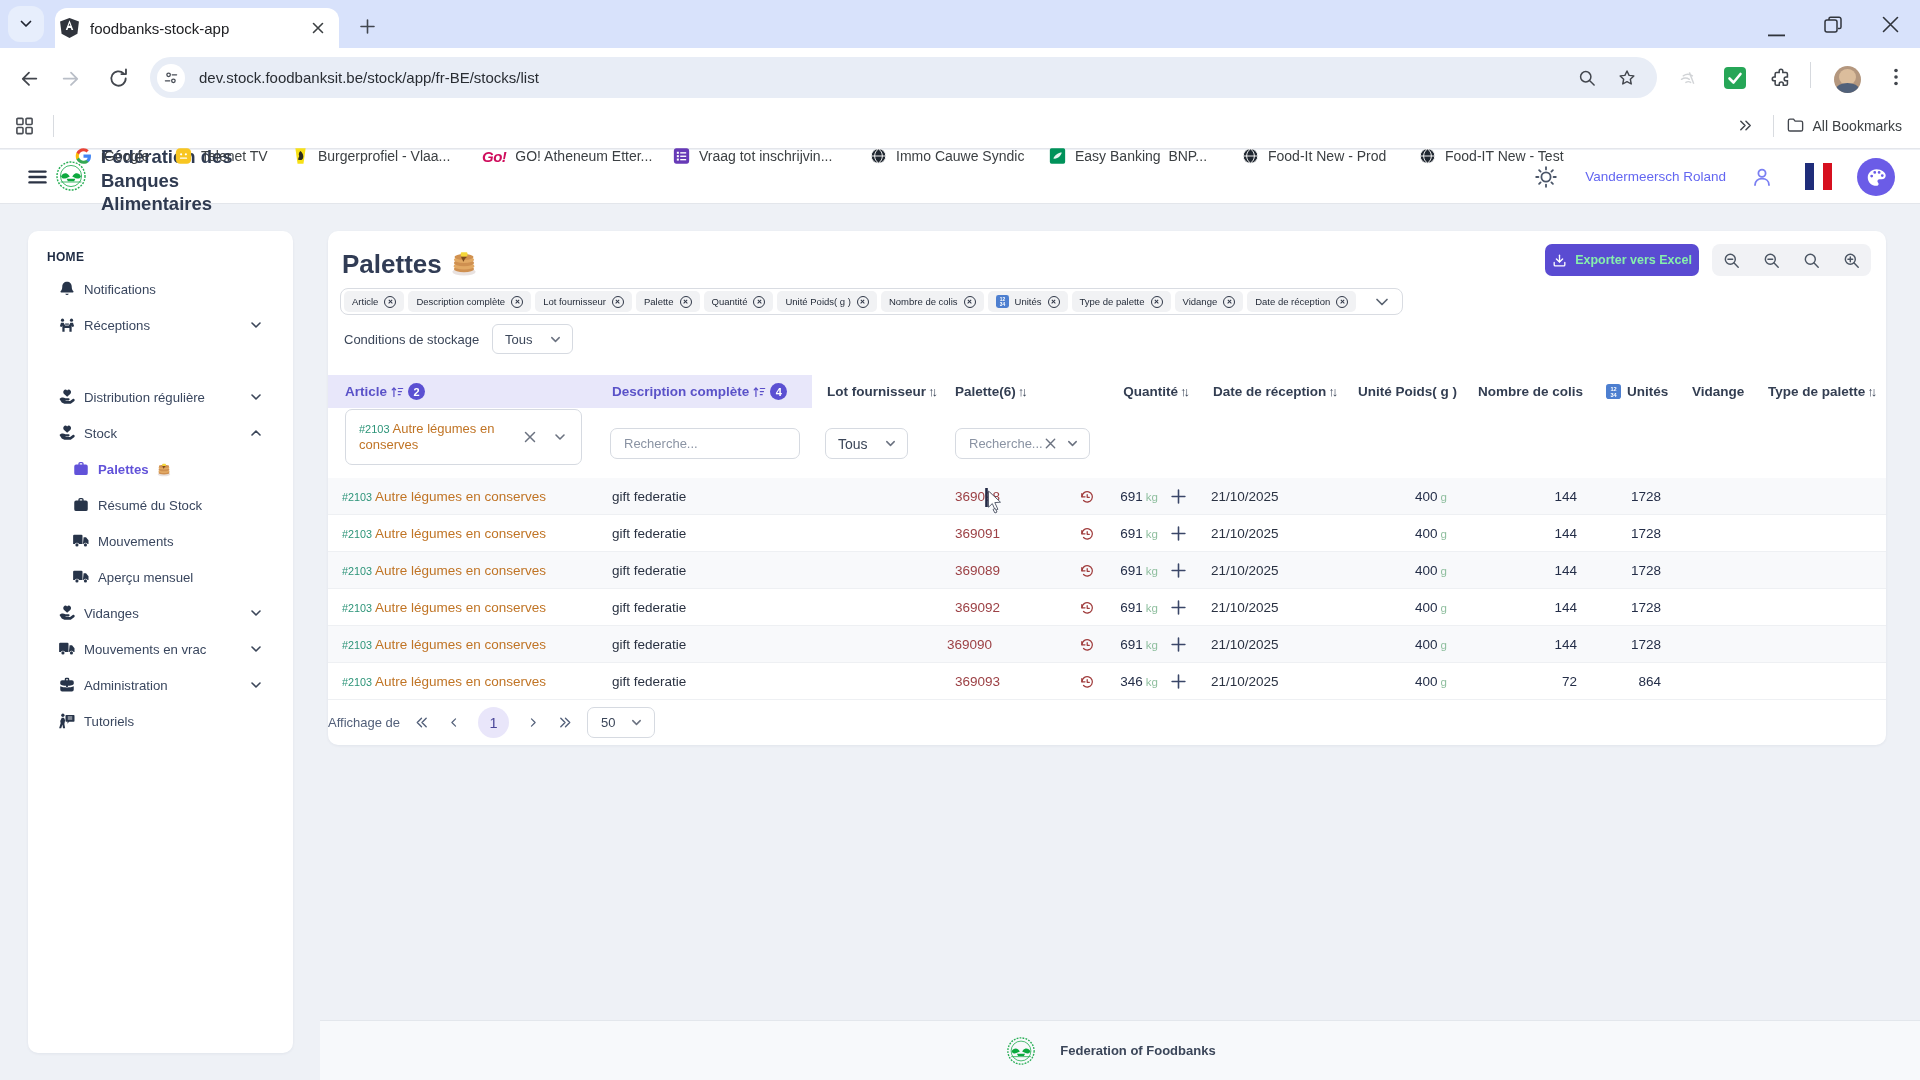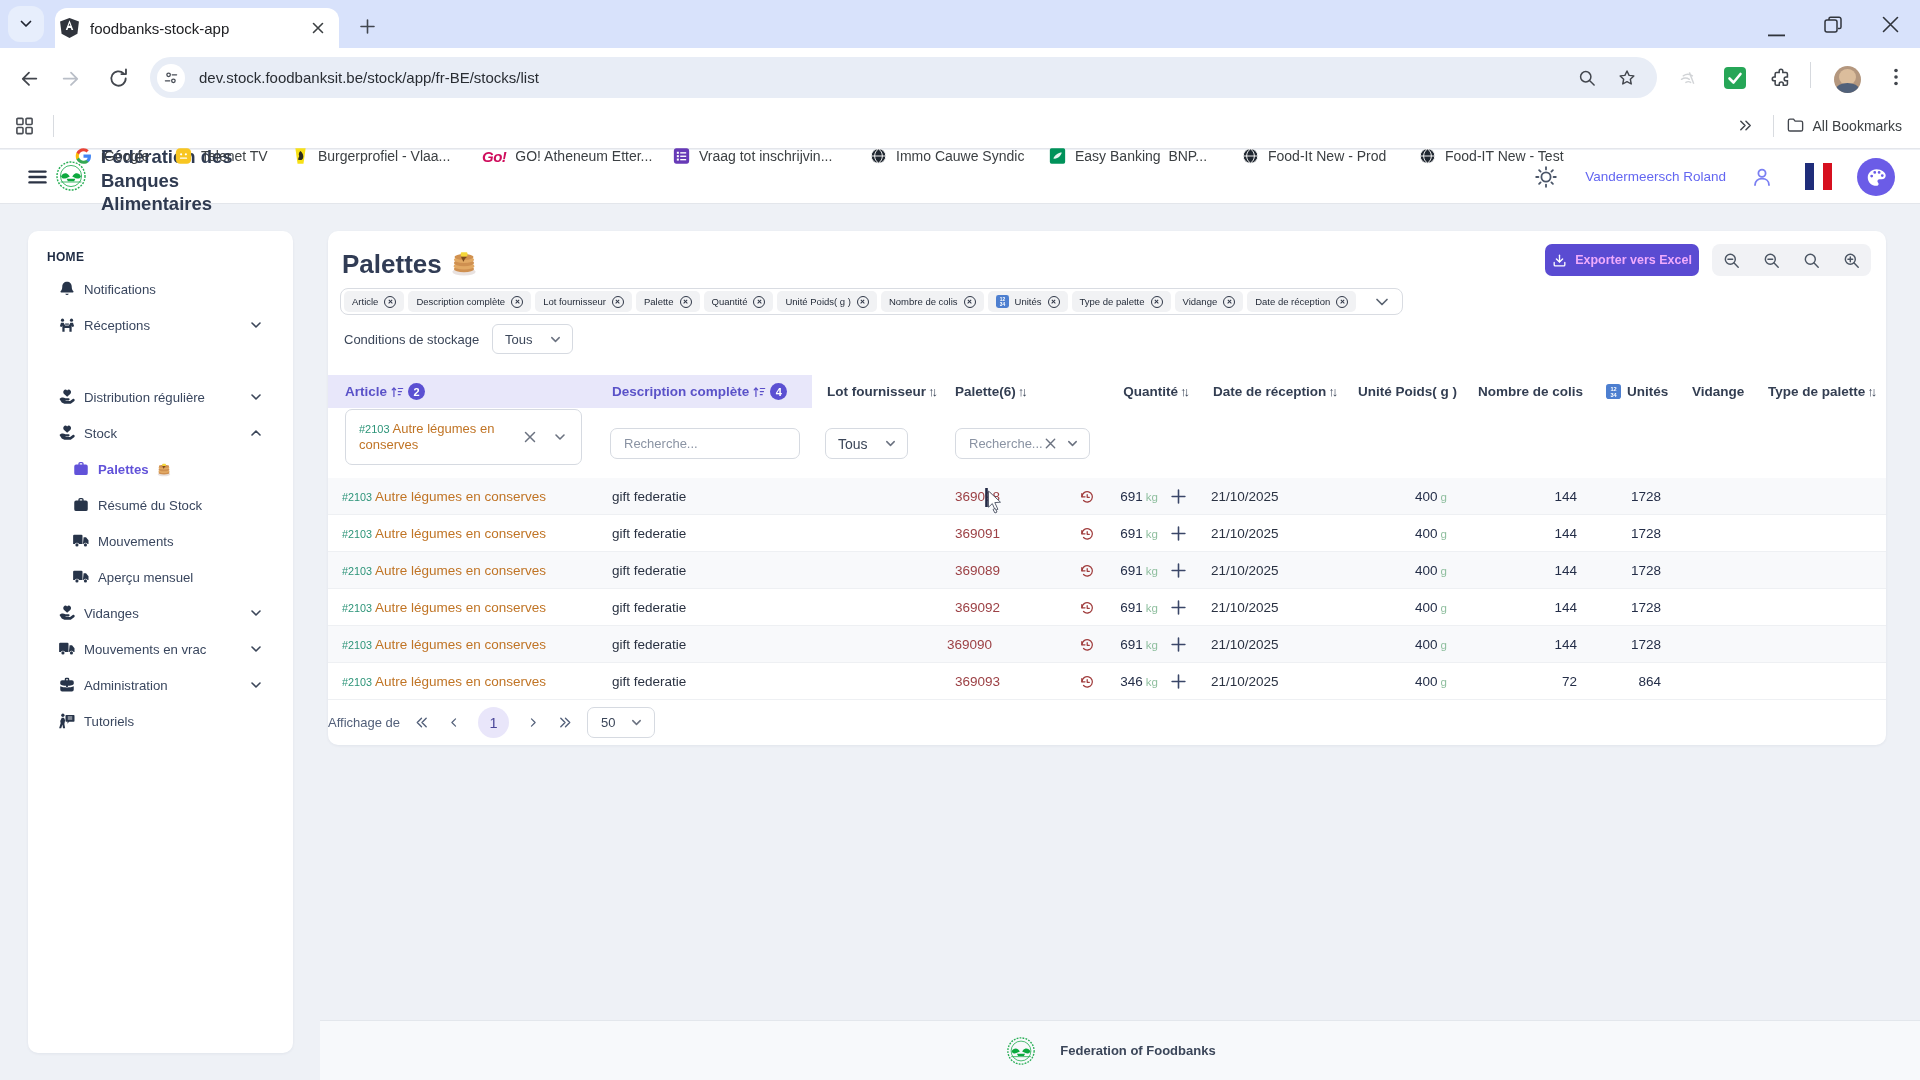--- a/index.html
+++ b/index.html
@@ -27,21 +27,21 @@
 #sidebar .home { font-size:12px; font-weight:bold; color:#1e2b43; letter-spacing:.3px; padding:19px 0 0 19px; }
 .mi { position:absolute; left:0; width:265px; height:36px; display:flex; align-items:center; font-size:13.2px; color:#39465e; }
 .mi .ic { width:18px; height:18px; margin-left:30px; margin-right:8px; flex:none; }
 .mi .chev { position:absolute; right:30px; }
 .mi.sub .ic { margin-left:44px; }
 .mi.active { color:#6152d9; font-weight:bold; }
 
 
 #card { left:328px; top:231px; width:1558px; height:514px; background:#fff; border-radius:10px; box-shadow:0 1px 3px rgba(20,30,60,.06); }
 #title { left:342px; top:247px; font-size:26px; font-weight:bold; color:#313c55; }
-#exportbtn { left:1545px; top:244px; width:154px; height:32px; background:#5a4bd2; border-radius:7px; color:#f0abfc; font-size:12.5px; font-weight:bold; display:flex; align-items:center; justify-content:center; gap:8px; }
+#exportbtn { left:1545px; top:244px; width:154px; height:32px; background:#5a4bd2; border-radius:7px; color:#86efac; font-size:12.5px; font-weight:bold; display:flex; align-items:center; justify-content:center; gap:8px; }
 #zoombar { left:1712px; top:244px; width:159px; height:32px; background:#f1f2f5; border-radius:8px; display:flex; align-items:center; justify-content:space-around; }
 #chips { left:340px; top:288px; height:27px; background:#fff; border:1px solid #d9dce2; border-radius:8px; display:flex; align-items:center; gap:4px; padding:0 12px 0 3px; }
 .chip { height:21px; background:#f1f2f4; border-radius:5px; display:flex; align-items:center; gap:6px; padding:0 8px; font-size:9.5px; color:#1f2735; white-space:nowrap; }
 #conditions { left:344px; top:332px; font-size:13px; color:#3b4659; }
 #cond-sel { left:492px; top:324px; width:81px; height:30px; border:1px solid #d6dae1; border-radius:6px; display:flex; align-items:center; font-size:13px; color:#3b4659; }
 
 
 #thead { left:328px; top:375px; width:1558px; height:33px; background:#fff; }
 #thead .hpurple { position:absolute; left:0; top:0; width:484px; height:33px; background:#e8e7fa; }
 .th { position:absolute; top:0; height:33px; display:flex; align-items:center; font-size:13.5px; font-weight:bold; color:#333e52; }

